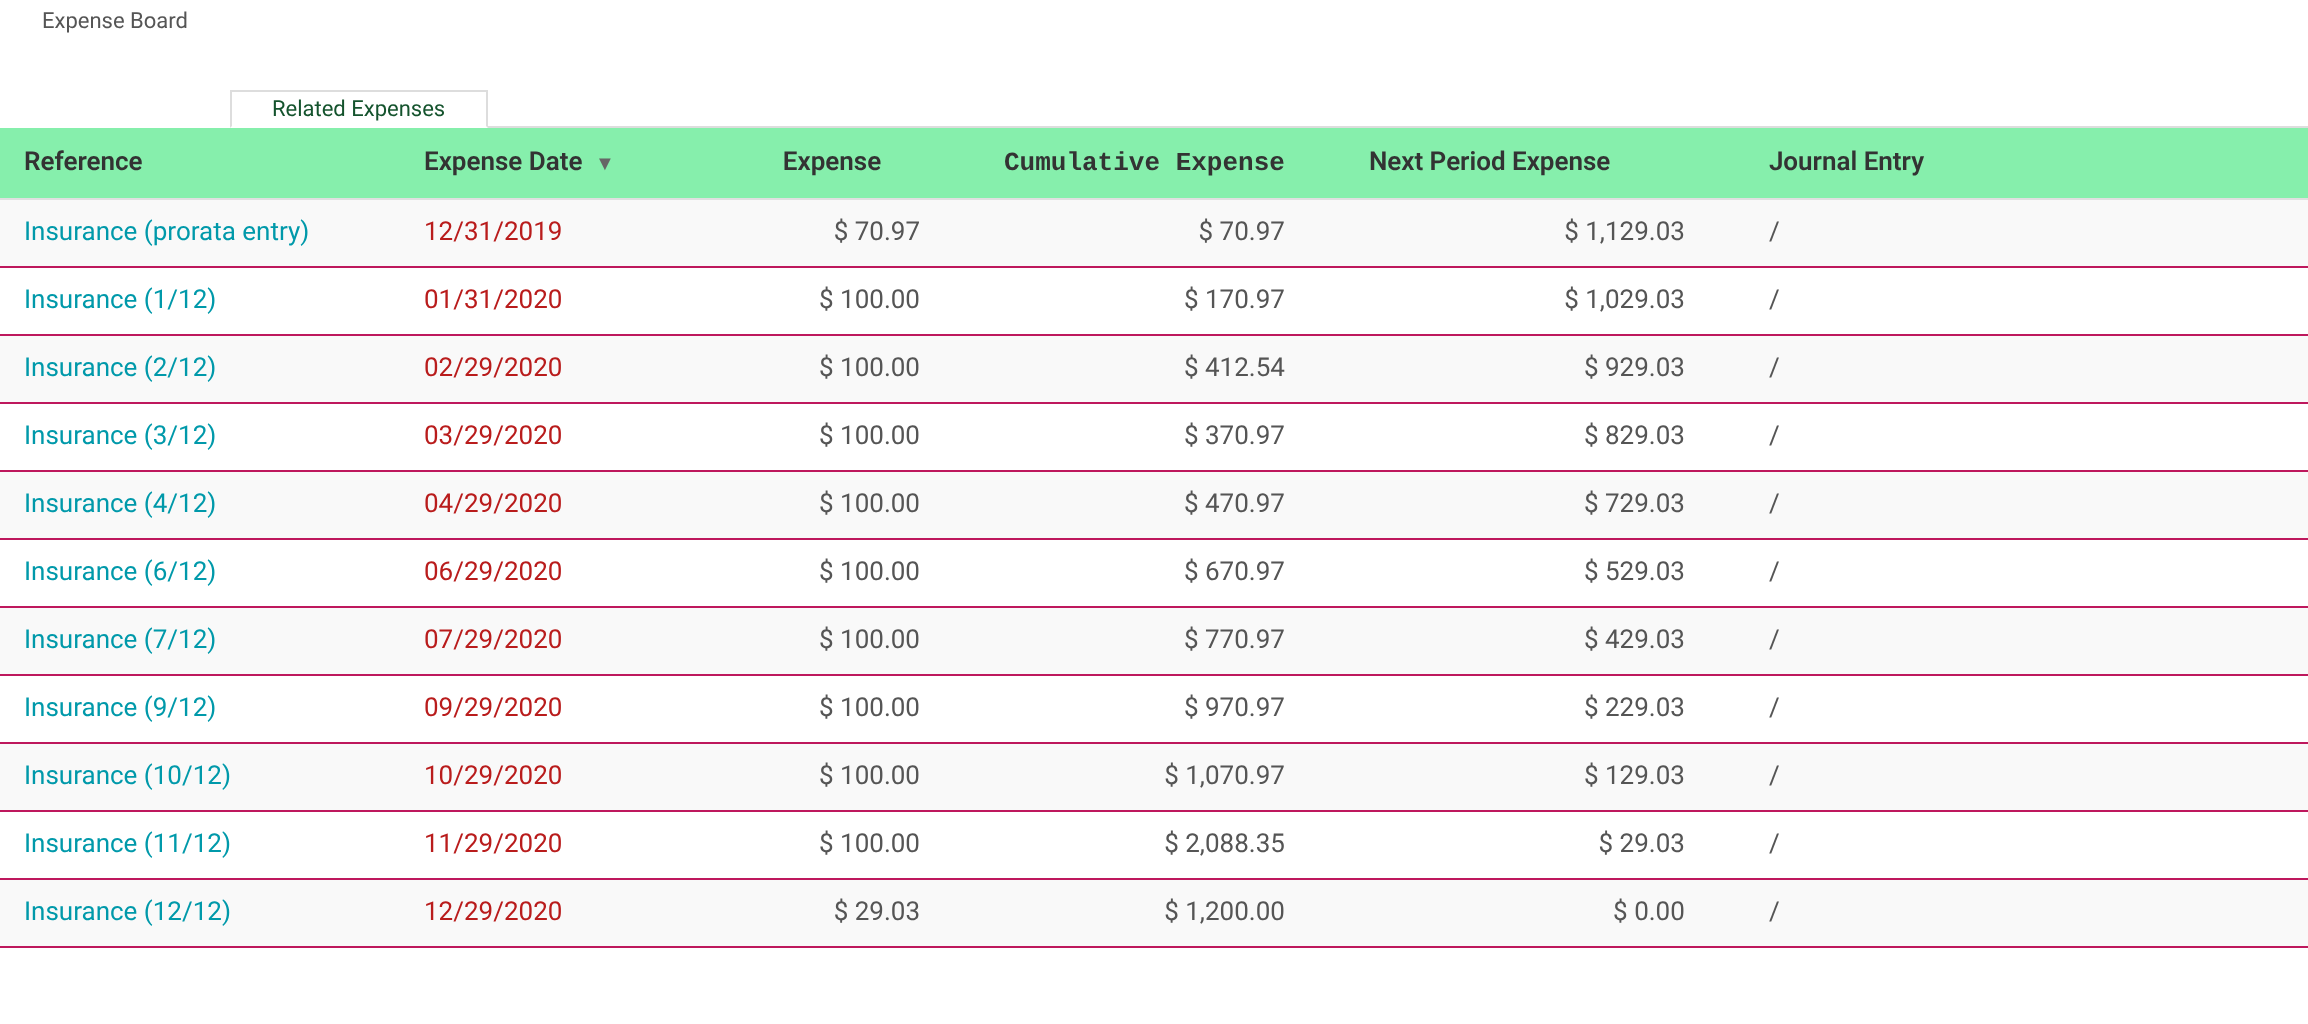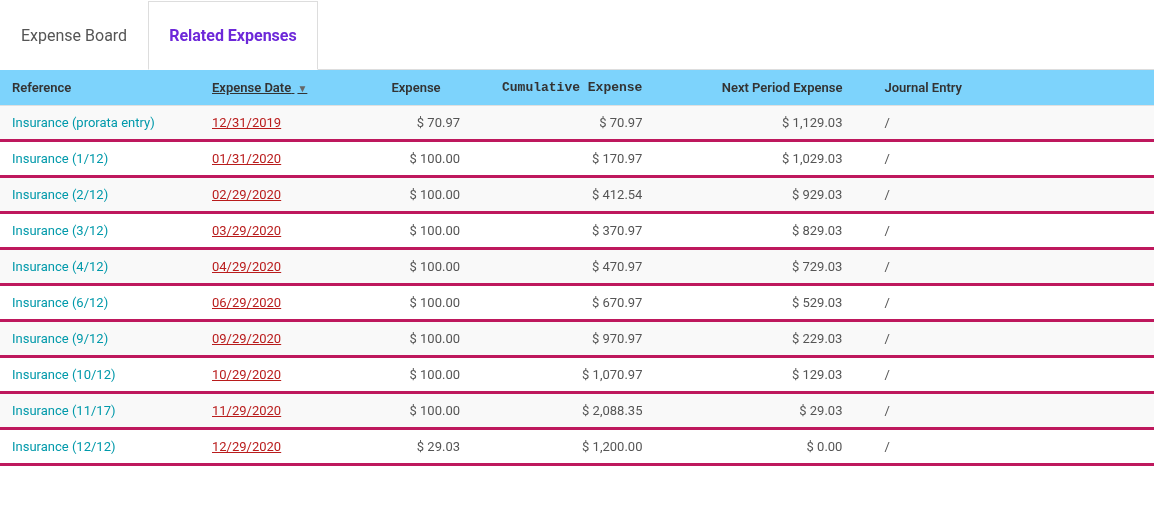--- a/index.html
+++ b/index.html
@@ -16,45 +16,46 @@
       width: 1154px;
     }
 
     .tabs {
       display: flex;
       border-bottom: 1px solid #ddd;
       margin-bottom: 0;
     }
 
     .tab {
-      padding: 24px 20px;
+      padding: 2px 20px;
       cursor: pointer;
       border: 1px solid transparent;
       border-bottom: none;
       color: #555;
       background: #fff;
-      font-size: 16px;
+      font-size: 11px;
       position: relative;
       top: 1px;
     }
 
     .tab.active {
       border: 1px solid #ddd;
       border-bottom: 1px solid #fff;
-      color: #6d28d9;
-      font-weight: 700;
+      color: #14532d;
+      font-weight: 400;
+      margin-top: 44px;
     }
 
     table {
       width: 100%;
       border-collapse: collapse;
     }
 
     thead tr {
-      background: #7dd3fc;
+      background: #86efac;
     }
 
     thead th {
       text-align: left;
       padding: 10px 12px;
       font-weight: 600;
       font-size: 13px;
       color: #333;
       border-bottom: 1px solid #e0e0e0;
       white-space: nowrap;
@@ -64,21 +65,21 @@
       cursor: pointer;
     }
 
     .sort-arrow {
       font-size: 10px;
       margin-left: 3px;
       color: #666;
     }
 
     tbody tr {
-      border-bottom: 3px solid #be185d;
+      border-bottom: 1px solid #be185d;
     }
 
     tbody tr:nth-child(odd) {
       background: #f9f9f9;
     }
 
     tbody tr:nth-child(even) {
       background: #fff;
     }
 
@@ -101,21 +102,21 @@
     td.amount-col {
       text-align: right;
       padding-right: 30px;
     }
 
     td.journal-col {
       color: #555;
     }
 
     .col-reference { width: 200px; }
-    .col-date { width: 160px; text-decoration: underline; }
+    .col-date { width: 160px; }
     .col-expense { width: 130px; text-align: right; }
     .col-cumulative { width: 180px; text-align: right; }
     .col-next { width: 200px; text-align: right; }
     .col-journal { width: auto; }
   </style>
 </head>
 <body>
 
 <div>
   <div class="tabs">
@@ -126,21 +127,21 @@
   <table>
     <thead>
       <tr>
         <th class="col-reference">Reference</th>
         <th class="col-date sortable">
           <span>Expense Date</span>
           <span class="sort-arrow">▼</span>
         </th>
         <th class="col-expense" style="text-align:center; padding-right:30px;">Expense</th>
         <th class="col-cumulative" style="text-align:right; padding-right:30px;font-family:Liberation Mono, monospace;">Cumulative Expense</th>
-        <th class="col-next" style="text-align:right; padding-right:30px;">Next Period Expense</th>
+        <th class="col-next" style="text-align:left; padding-right:30px;">Next Period Expense</th>
         <th class="col-journal">Journal Entry</th>
       </tr>
     </thead>
     <tbody id="table-body">
     <tr>
           <td class="reference-col col-reference">Insurance (prorata entry)</td>
           <td class="date-col col-date">12/31/2019</td>
           <td class="amount-col col-expense">$ 70.97</td>
           <td class="amount-col col-cumulative">$ 70.97</td>
           <td class="amount-col col-next">$ 1,129.03</td>
@@ -180,37 +181,45 @@
         </tr>
         <tr>
           <td class="reference-col col-reference">Insurance (6/12)</td>
           <td class="date-col col-date">06/29/2020</td>
           <td class="amount-col col-expense">$ 100.00</td>
           <td class="amount-col col-cumulative">$ 670.97</td>
           <td class="amount-col col-next">$ 529.03</td>
           <td class="journal-col col-journal">/</td>
         </tr>
         <tr>
+          <td class="reference-col col-reference">Insurance (7/12)</td>
+          <td class="date-col col-date">07/29/2020</td>
+          <td class="amount-col col-expense">$ 100.00</td>
+          <td class="amount-col col-cumulative">$ 770.97</td>
+          <td class="amount-col col-next">$ 429.03</td>
+          <td class="journal-col col-journal">/</td>
+        </tr>
+        <tr>
           <td class="reference-col col-reference">Insurance (9/12)</td>
           <td class="date-col col-date">09/29/2020</td>
           <td class="amount-col col-expense">$ 100.00</td>
           <td class="amount-col col-cumulative">$ 970.97</td>
           <td class="amount-col col-next">$ 229.03</td>
           <td class="journal-col col-journal">/</td>
         </tr>
         <tr>
           <td class="reference-col col-reference">Insurance (10/12)</td>
           <td class="date-col col-date">10/29/2020</td>
           <td class="amount-col col-expense">$ 100.00</td>
           <td class="amount-col col-cumulative">$ 1,070.97</td>
           <td class="amount-col col-next">$ 129.03</td>
           <td class="journal-col col-journal">/</td>
         </tr>
         <tr>
-          <td class="reference-col col-reference">Insurance (11/17)</td>
+          <td class="reference-col col-reference">Insurance (11/12)</td>
           <td class="date-col col-date">11/29/2020</td>
           <td class="amount-col col-expense">$ 100.00</td>
           <td class="amount-col col-cumulative">$ 2,088.35</td>
           <td class="amount-col col-next">$ 29.03</td>
           <td class="journal-col col-journal">/</td>
         </tr>
         <tr>
           <td class="reference-col col-reference">Insurance (12/12)</td>
           <td class="date-col col-date">12/29/2020</td>
           <td class="amount-col col-expense">$ 29.03</td>

